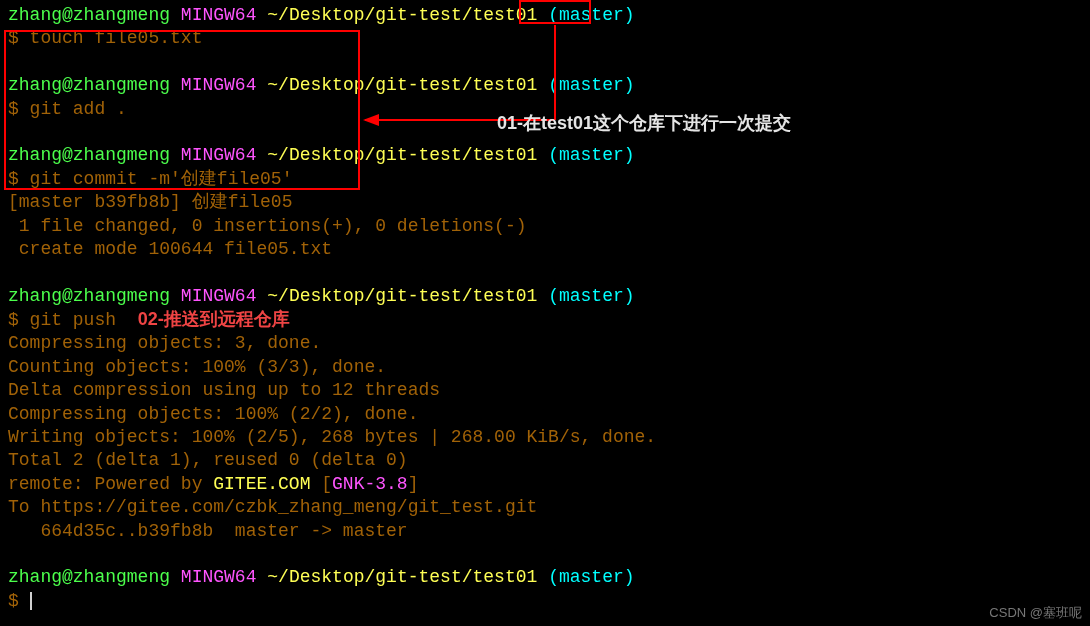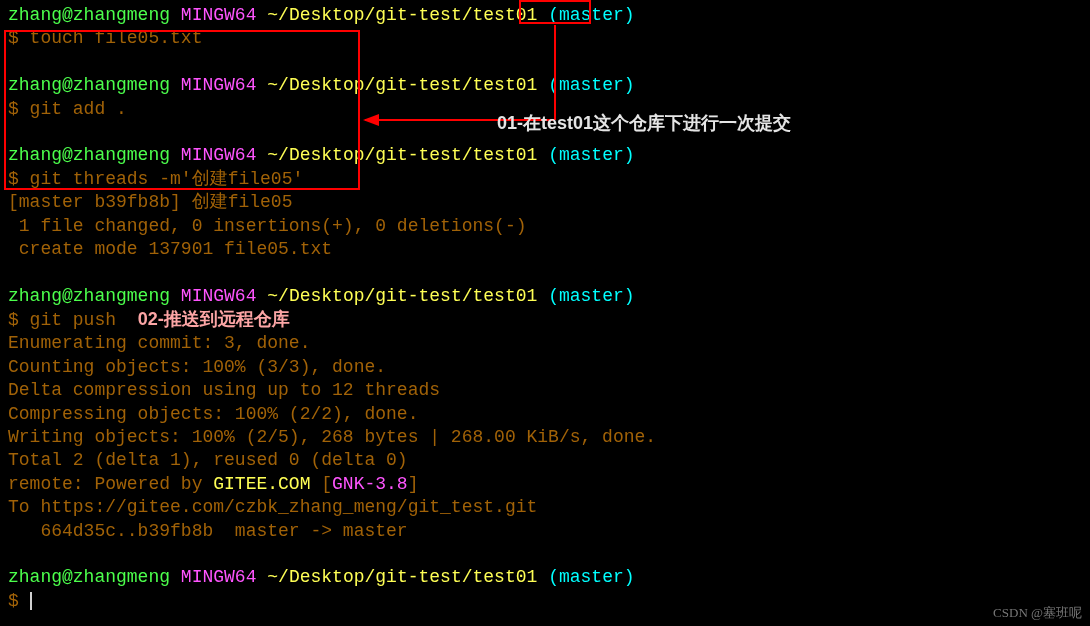--- a/index.html
+++ b/index.html
@@ -50,31 +50,31 @@
     .anno1 {
       position: absolute;
       left: 497px;
       top: 112px;
       color: #e5e5e5;
       font-weight: bold;
       font-size: 18px;
       font-family: 'Microsoft YaHei', sans-serif;
     }
     .anno2-inline {
-      color: #fca5a5;
+      color: #ef4444;
       font-weight: bold;
       font-family: 'Microsoft YaHei', sans-serif;
     }
     .watermark {
       position: absolute;
       right: 8px;
       bottom: 4px;
       color: #777;
       font-size: 13px;
-      font-family: Liberation Serif, serif;
+      font-family: Liberation Sans, sans-serif;
     }
     .cursor {
       display: inline-block;
       width: 2px;
       height: 18px;
       background: #d0d0d0;
       vertical-align: middle;
     }
   </style>
 </head>
@@ -82,29 +82,29 @@
 
 <div class="line"><span class="user">zhang@zhangmeng</span><span class="white"> </span><span class="mingw">MINGW64</span><span class="white"> </span><span class="path">~/Desktop/git-test/test01</span><span class="white"> </span><span class="branch">(master)</span></div>
 <div class="line white">$ touch file05.txt</div>
 <div class="blank"></div>
 
 <div class="line"><span class="user">zhang@zhangmeng</span><span class="white"> </span><span class="mingw">MINGW64</span><span class="white"> </span><span class="path">~/Desktop/git-test/test01</span><span class="white"> </span><span class="branch">(master)</span></div>
 <div class="line white">$ git add .</div>
 <div class="blank"></div>
 
 <div class="line"><span class="user">zhang@zhangmeng</span><span class="white"> </span><span class="mingw">MINGW64</span><span class="white"> </span><span class="path">~/Desktop/git-test/test01</span><span class="white"> </span><span class="branch">(master)</span></div>
-<div class="line white">$ git threads -m'创建file05'</div>
+<div class="line white">$ git commit -m'创建file05'</div>
 <div class="line white">[master b39fb8b] 创建file05</div>
 <div class="line white"> 1 file changed, 0 insertions(+), 0 deletions(-)</div>
-<div class="line white"> create mode 137901 file05.txt</div>
+<div class="line white"> create mode 100644 file05.txt</div>
 <div class="blank"></div>
 
 <div class="line"><span class="user">zhang@zhangmeng</span><span class="white"> </span><span class="mingw">MINGW64</span><span class="white"> </span><span class="path">~/Desktop/git-test/test01</span><span class="white"> </span><span class="branch">(master)</span></div>
 <div class="line"><span class="white">$ git push  </span><span class="anno2-inline">02-推送到远程仓库</span></div>
-<div class="line white">Enumerating commit: 3, done.</div>
+<div class="line white">Compressing objects: 3, done.</div>
 <div class="line white">Counting objects: 100% (3/3), done.</div>
 <div class="line white">Delta compression using up to 12 threads</div>
 <div class="line white">Compressing objects: 100% (2/2), done.</div>
 <div class="line white">Writing objects: 100% (2/5), 268 bytes | 268.00 KiB/s, done.</div>
 <div class="line white">Total 2 (delta 1), reused 0 (delta 0)</div>
 <div class="line"><span class="white">remote: Powered by </span><span class="path">GITEE.COM</span><span class="white"> [</span><span class="gnk">GNK-3.8</span><span class="white">]</span></div>
 <div class="line white">To https://gitee.com/czbk_zhang_meng/git_test.git</div>
 <div class="line white">   664d35c..b39fb8b  master -&gt; master</div>
 <div class="blank"></div>
 

